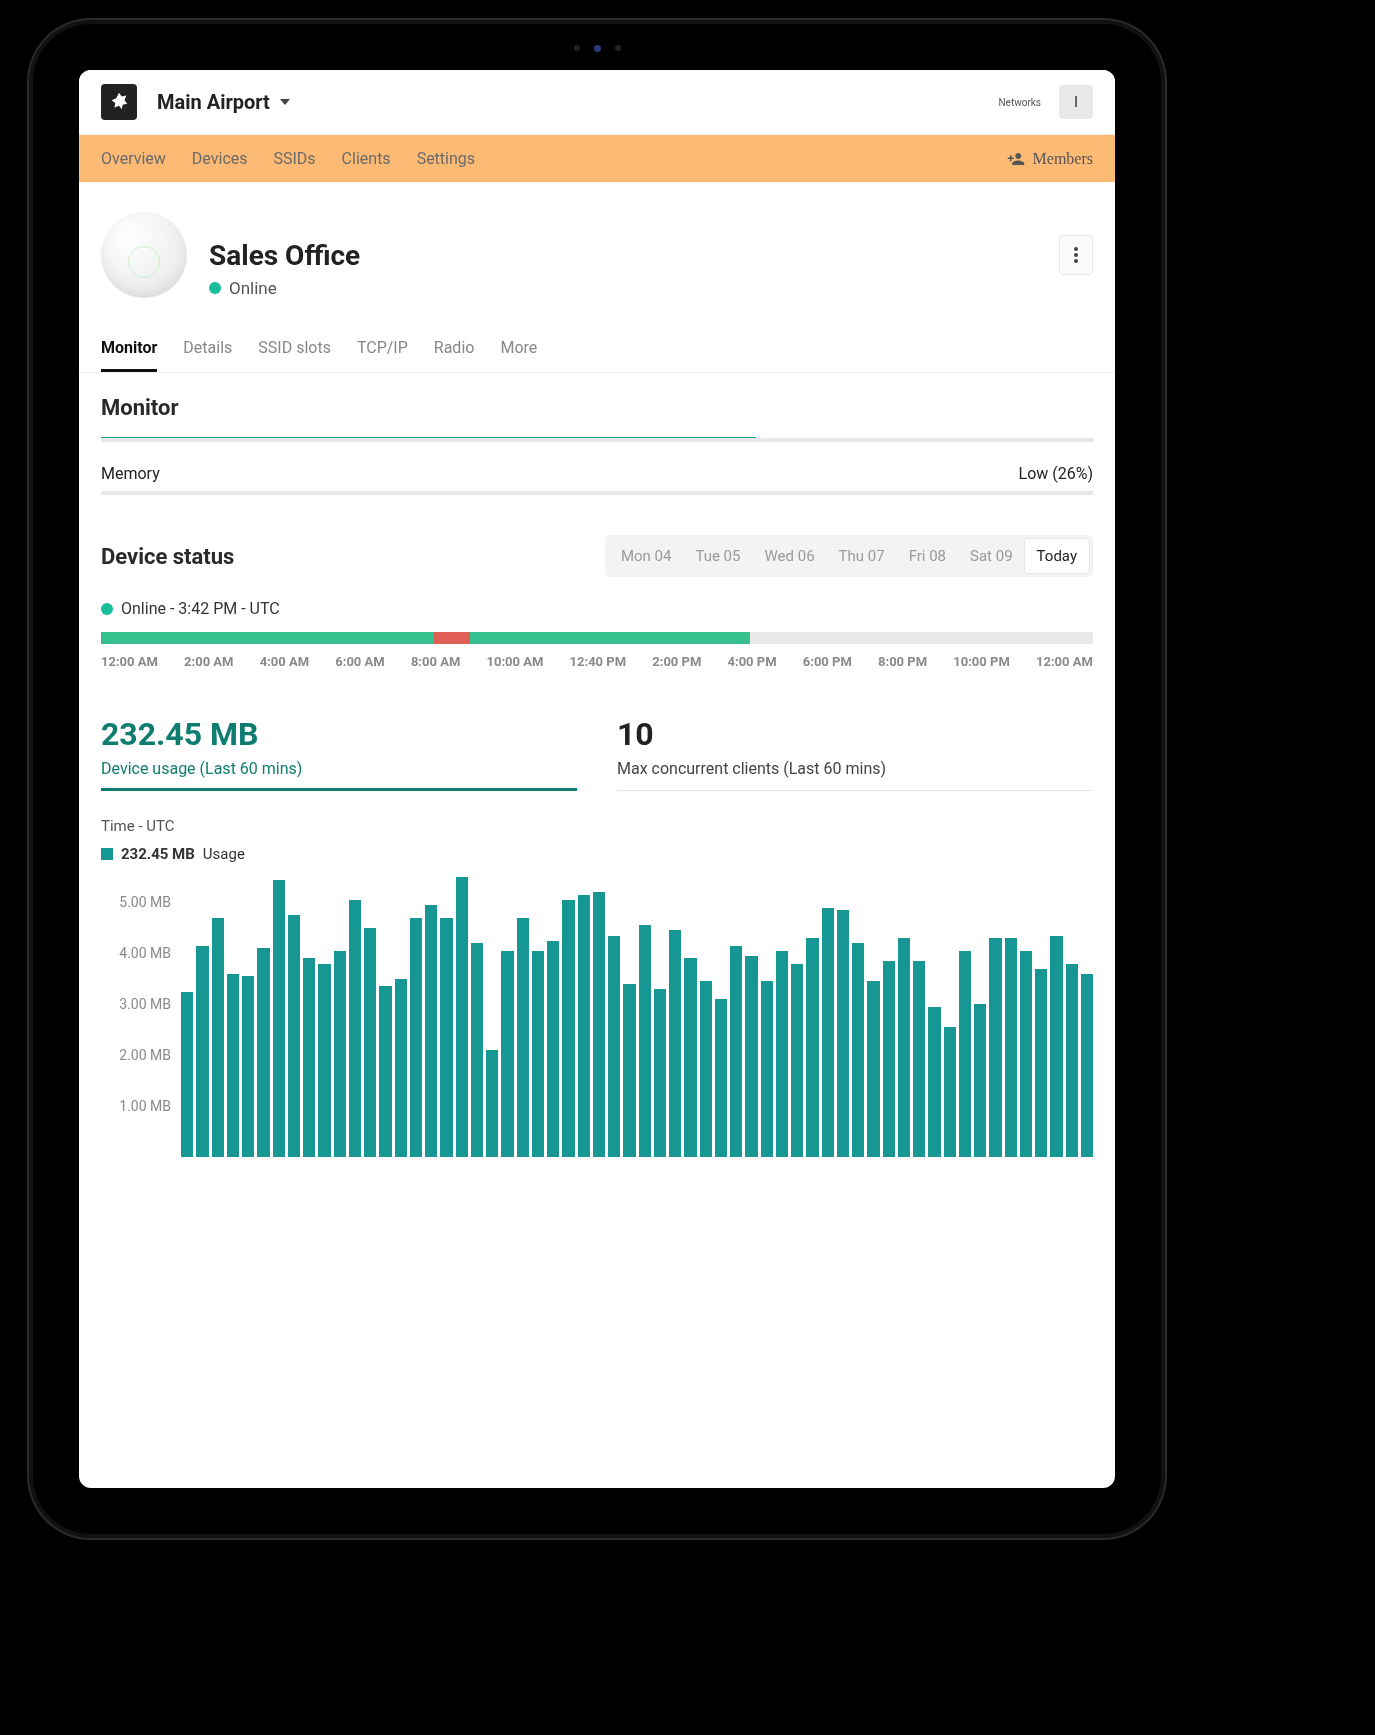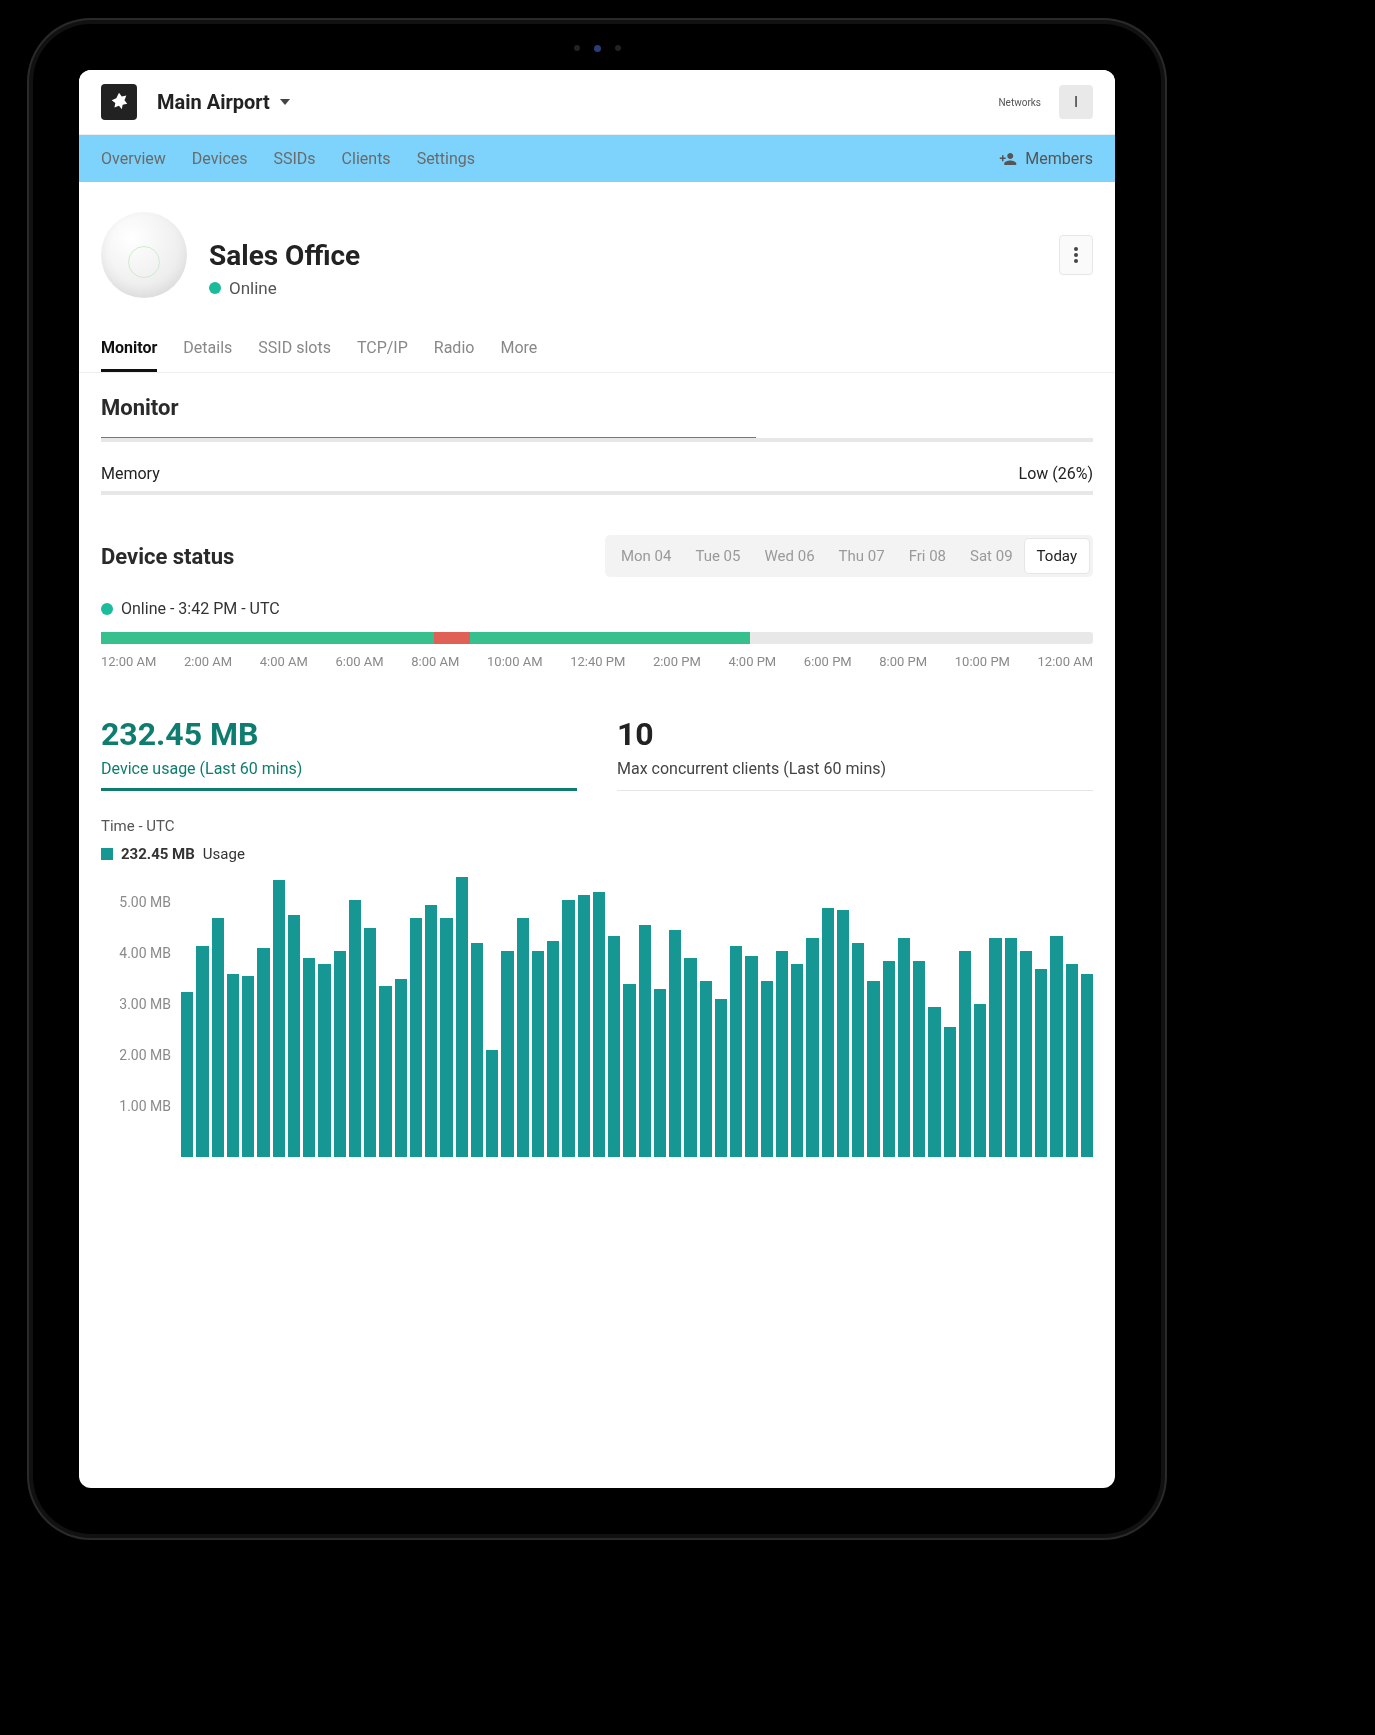--- a/index.html
+++ b/index.html
@@ -52,26 +52,26 @@
   .site-picker { display:flex; align-items:center; gap:10px; font-weight:700; font-size:20px; color:#222; cursor:pointer;}
   .caret { width:0;height:0;border-left:5px solid transparent;border-right:5px solid transparent;border-top:6px solid #444;}
   .topbar-right { display:flex; align-items:center; gap:18px; }
   .link-networks { font-size:10px;color:#555;cursor:pointer;}
   .avatar { width:34px;height:34px;background:#e9e9e9;border-radius:4px;display:flex;align-items:center;justify-content:center;font-size:15px;color:#333;}
 
   
   .subnav {
     display:flex; align-items:center; justify-content:space-between;
     padding: 12px 22px; height:48px;
-    background:#7dd3fc; color:#6a6a6a;
+    background:#fdba74; color:#6a6a6a;
     border-top:1px solid #eee;
   }
   .subnav-left { display:flex; gap:26px; }
   .subnav-item { font-size:16px; cursor:pointer; }
-  .members { display:flex; align-items:center; gap:8px; font-size:16px; color:#555; cursor:pointer;}
+  .members { display:flex; align-items:center; gap:8px; font-size:16px; color:#555; cursor:pointer;font-family:Liberation Serif, serif;}
   .members svg { width:18px;height:18px;fill:#555; }
 
   
   .page-header {
     display:flex; align-items:center; justify-content:space-between;
     padding: 30px 22px 0 22px;
   }
   .header-left { display:flex; align-items:flex-end; gap:22px;}
   .device-img {
     width:86px;height:86px;border-radius:50%;
@@ -115,21 +115,21 @@
   .device-status { margin-top:40px;}
   .ds-head { display:flex; justify-content:space-between; align-items:center; margin-bottom:22px;}
   .day-picker { display:flex; background:#f3f3f3; border-radius:5px; padding:4px;}
   .day { font-size:15px; color:#9a9a9a; padding:8px 12px; cursor:pointer;}
   .day.active { background:#fff; color:#222; border-radius:4px; box-shadow:0 0 0 1px #e5e5e5;}
   .ds-status-line { display:flex; align-items:center; gap:8px; font-size:16px; color:#333; margin-bottom:14px;}
   .timeline { position:relative; height:12px; background:#e8e8e8; border-radius:3px; margin-bottom:10px;}
   .timeline .seg { position:absolute; top:0; height:12px;}
   .timeline .green { background:#36c08e;}
   .timeline .red { background:#e06055;}
-  .time-ticks { display:flex; justify-content:space-between; font-size:13px; color:#8a8a8a;}
+  .time-ticks { display:flex; justify-content:space-between; font-size:13px; color:#8a8a8a;font-weight:bold;}
 
   
   .device-stats { margin-top:46px;}
   .stats-head { display:flex; justify-content:space-between; align-items:center; margin-bottom:20px;}
   .range-picker { display:flex; background:#f3f3f3; border-radius:5px; padding:4px;}
   .range { font-size:15px; color:#9a9a9a; padding:8px 12px; cursor:pointer;}
   .range.active { background:#fff; color:#222; border-radius:4px; box-shadow:0 0 0 1px #e5e5e5;}
 
   .stats-cards { display:flex; gap:40px; margin-bottom:26px;}
   .stat-card { flex:1; padding-bottom:10px;}

